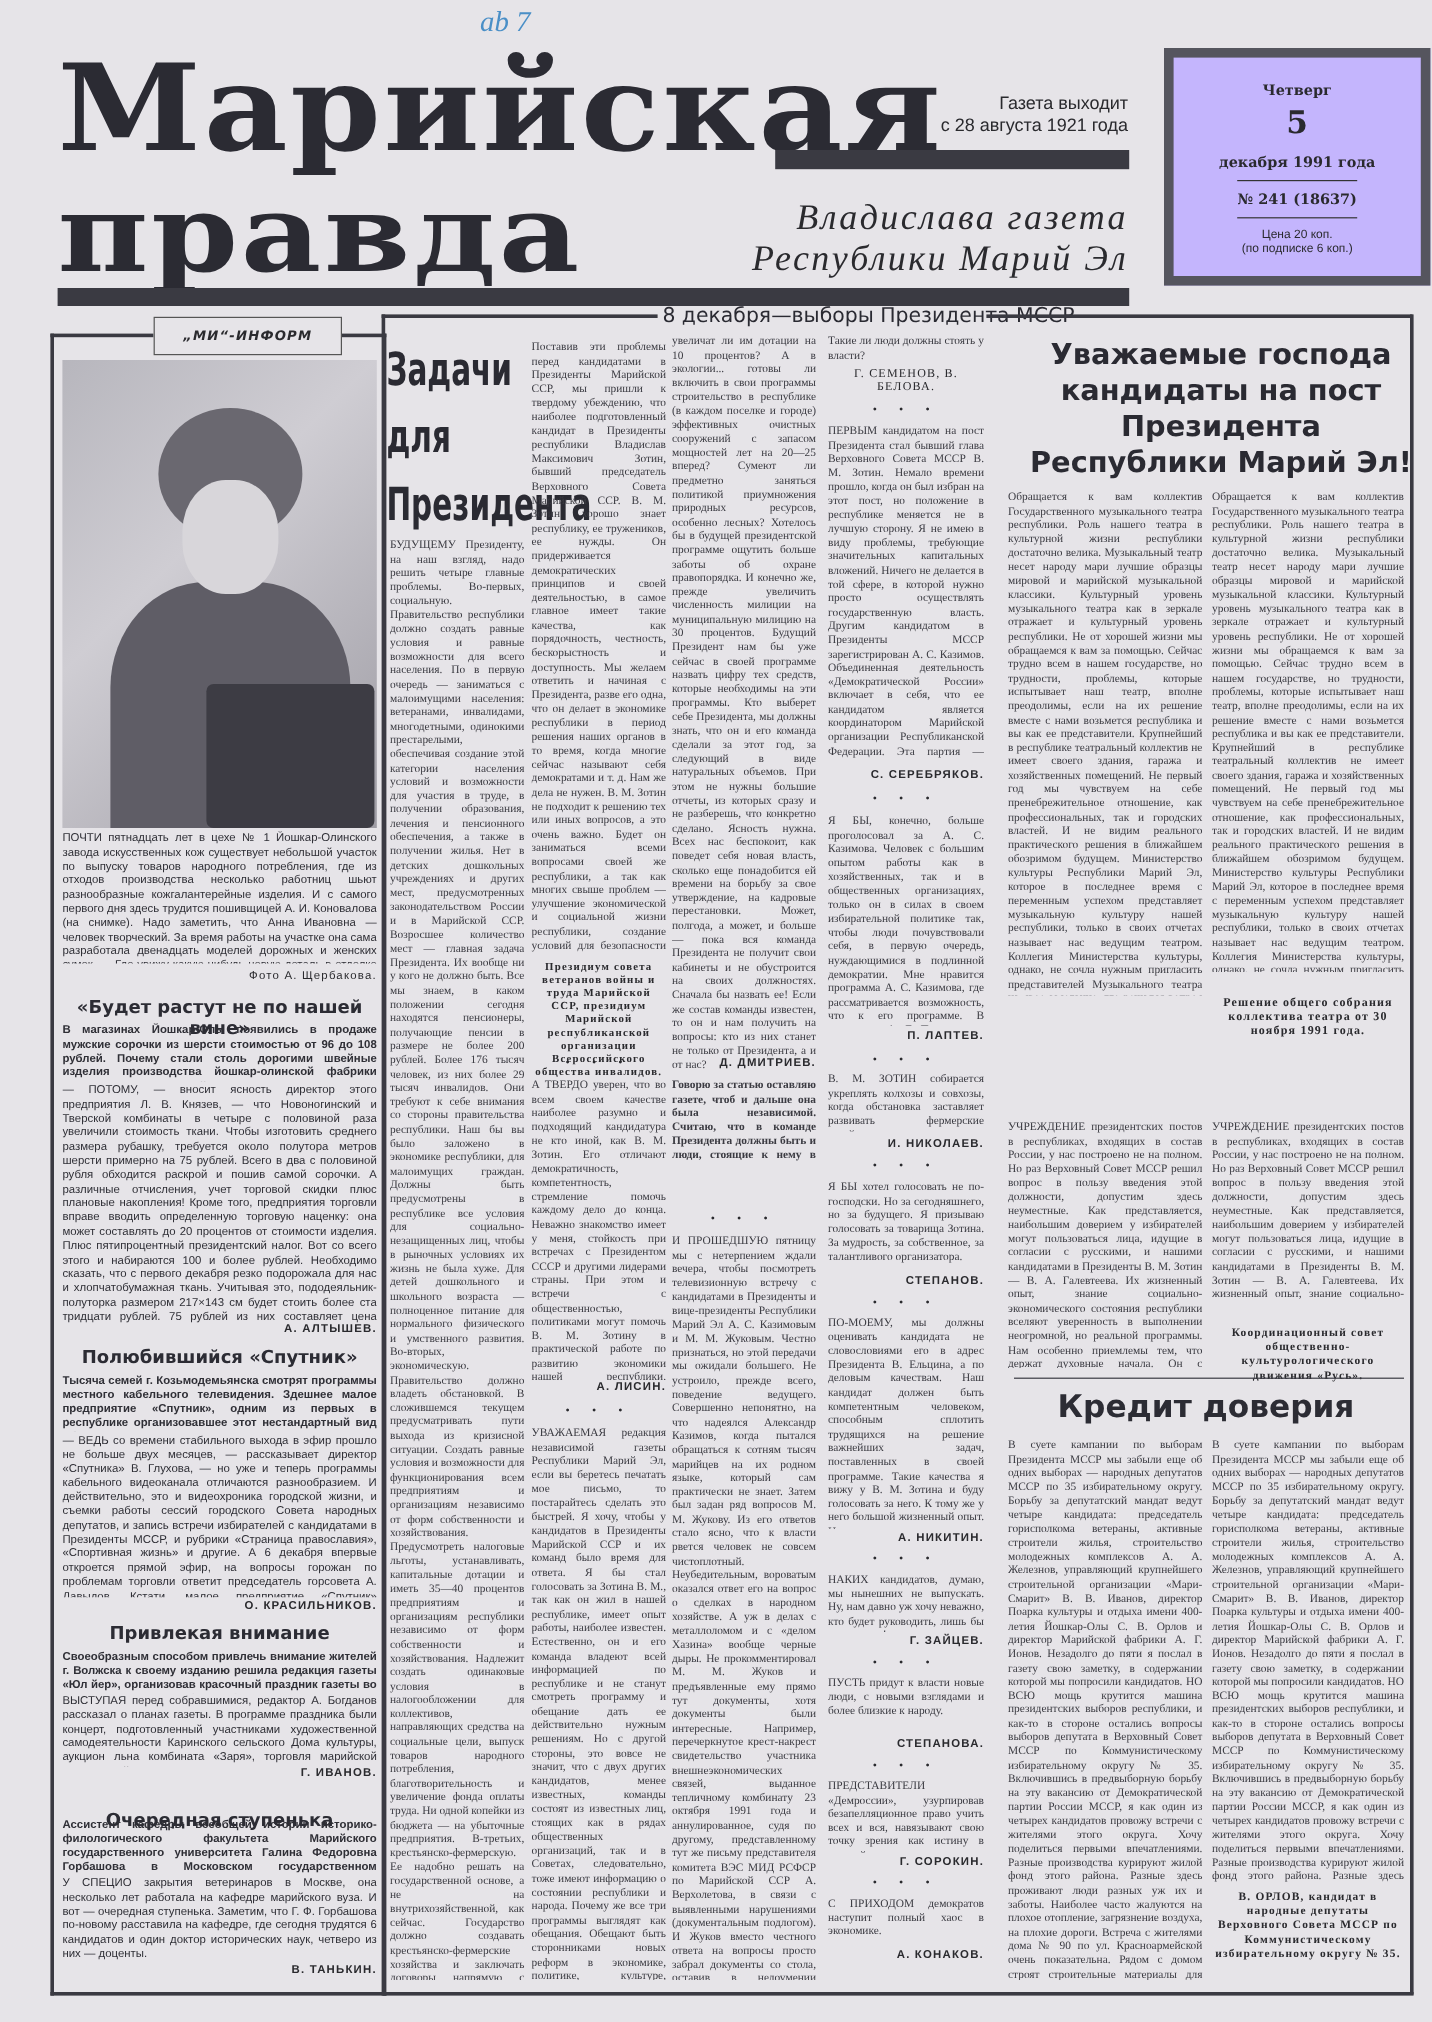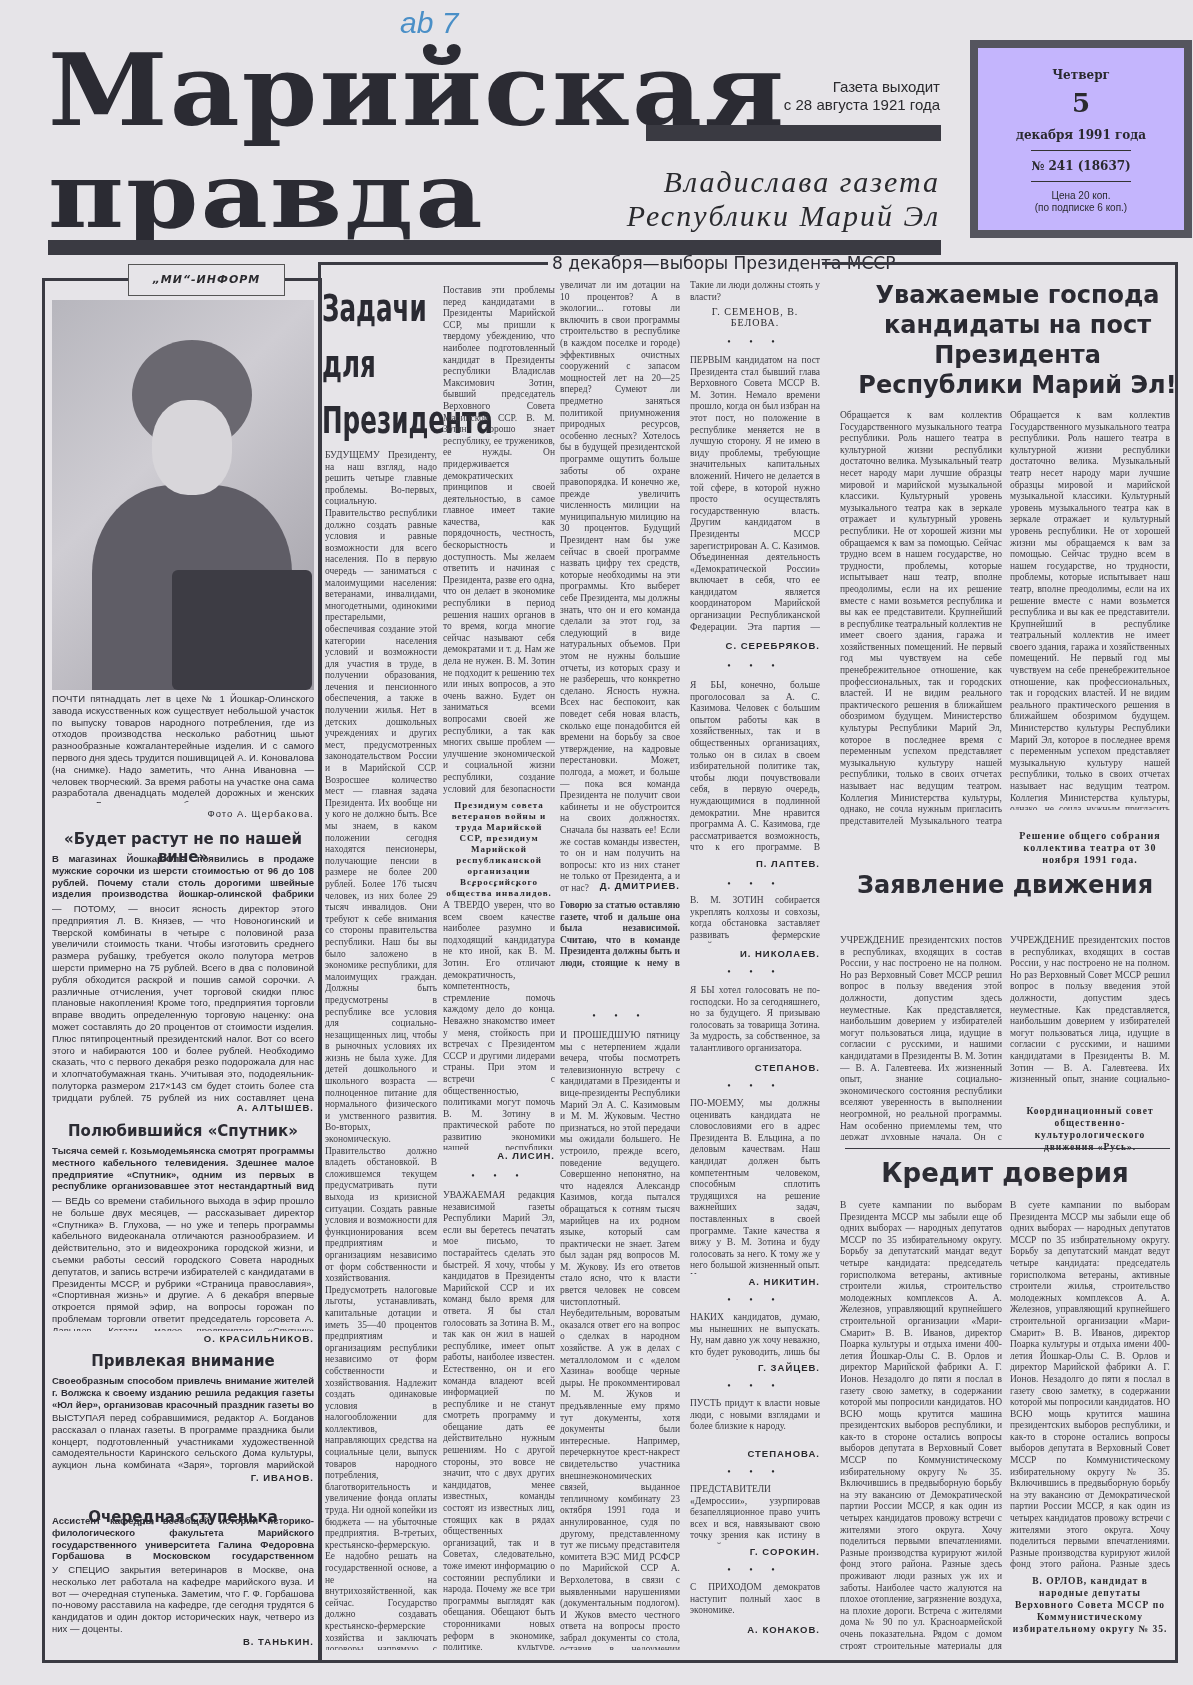--- a/index.html
+++ b/index.html
@@ -29,21 +29,21 @@
   .sans-text{font-family:"Liberation Sans",sans-serif;font-size:9.5px;line-height:11.8px;text-align:justify;color:#2f2f36;overflow:hidden;}
   .hed{font-family:"DejaVu Sans",sans-serif;font-weight:bold;color:#2c2c34;text-align:center;}
   .sig{font-family:"Liberation Sans",sans-serif;font-size:9.5px;font-weight:bold;text-align:right;letter-spacing:1px;}
   .sigc{font-family:"Liberation Serif",serif;font-size:10px;text-align:center;letter-spacing:1px;}
   .dots{text-align:center;font-size:10px;letter-spacing:8px;}
   .vline{background:#3a3a42;width:3px;}
   .hline{background:#3a3a42;height:3px;}
   .zadachi{left:322px;top:280px;font-family:"DejaVu Sans Condensed","DejaVu Sans",sans-serif;font-weight:bold;font-size:38px;line-height:56px;transform:scaleX(0.72);transform-origin:left;color:#2a2a32;}
   .elect-hdr{left:552px;top:253px;font-family:"DejaVu Sans",sans-serif;font-size:17px;color:#2a2a32;}
   .uv-hed{left:850px;top:280px;width:335px;font-family:"DejaVu Sans",sans-serif;font-weight:bold;font-size:24px;line-height:30px;text-align:center;color:#2a2a32;}
-  .blue-scribble{left:400px;top:6px;font-family:Liberation Sans, sans-serif;font-style:italic;font-size:30px;color:#4a8fc7;}
+  .blue-scribble{left:400px;top:6px;font-family:Liberation Serif, serif;font-style:italic;font-size:24px;color:#4a8fc7;}
 </style>
 </head>
 <body>
 
 <div class="abs blue-scribble">ab 7</div>
 <div class="abs masthead-title t1">Марийская</div>
 <div class="abs masthead-title t2">правда</div>
 <div class="abs since">
   <div>Газета выходит</div>
   <div>с 28 августа 1921 года</div>
@@ -158,21 +158,20 @@
 <div class="abs dots" style="left:690px;top:1564px;width:130px;">• • •</div>
 <div class="abs body-text" style="left:690px;top:1582px;width:130px;height:36px;">С ПРИХОДОМ демократов наступит полный хаос в экономике.</div>
 <div class="abs sig" style="left:690px;top:1624px;width:130px;">А. КОНАКОВ.</div>
 
 <div class="abs uv-hed">Уважаемые господа кандидаты на пост Президента Республики Марий Эл!</div>
 <div class="abs body-text" style="left:840px;top:410px;width:162px;height:420px;">Обращается к вам коллектив Государственного музыкального театра республики. Роль нашего театра в культурной жизни республики достаточно велика. Музыкальный театр несет народу мари лучшие образцы мировой и марийской музыкальной классики. Культурный уровень музыкального театра как в зеркале отражает и культурный уровень республики. Не от хорошей жизни мы обращаемся к вам за помощью. Сейчас трудно всем в нашем государстве, но трудности, проблемы, которые испытывает наш театр, вполне преодолимы, если на их решение вместе с нами возьмется республика и вы как ее представители. Крупнейший в республике театральный коллектив не имеет своего здания, гаража и хозяйственных помещений. Не первый год мы чувствуем на себе пренебрежительное отношение, как профессиональных, так и городских властей. И не видим реального практического решения в ближайшем обозримом будущем. Министерство культуры Республики Марий Эл, которое в последнее время с переменным успехом представляет музыкальную культуру нашей республики, только в своих отчетах называет нас ведущим театром. Коллегия Министерства культуры, однако, не сочла нужным пригласить представителей Музыкального театра на свое заседание, где решался вопрос о статусе «ведущих национальных коллективов республики». Мы ничего не имеем против тех коллективов, которые теперь стали носить статус «ведущих национальных коллективов», это все достойные и уважаемые нами наши коллеги по искусству. Но нам непонятны те критерии (если они вообще были), и те условия, по которым происходил этот отбор. Однозначно, что наш театр, ведущий театр республики, должен бы подходить данному статусу. Наш творческий коллектив, в котором собраны лучшие музыкальные и вокальные силы республики, многие из которых имеют высокие звания и высокий профессиональный уровень, будет теперь подобным решением коллегии Министерства культуры дискредитирован морально и материально. Подобное решение коллегии далеко от дальновидной политики и приведет к разрушению искусства в республике. Обращаемся к вам особо внимательно отнестись к проблемам искусства в республике, которые есть ваше будущее в республике. Мы надеемся, что вы проявите демократичный подход и право демократичным методам заявить о существовании Государственного театра Республики Марий Эл.</div>
 <div class="abs body-text" style="left:1010px;top:410px;width:160px;height:400px;direction:ltr;">Обращается к вам коллектив Государственного музыкального театра республики. Роль нашего театра в культурной жизни республики достаточно велика. Музыкальный театр несет народу мари лучшие образцы мировой и марийской музыкальной классики. Культурный уровень музыкального театра как в зеркале отражает и культурный уровень республики. Не от хорошей жизни мы обращаемся к вам за помощью. Сейчас трудно всем в нашем государстве, но трудности, проблемы, которые испытывает наш театр, вполне преодолимы, если на их решение вместе с нами возьмется республика и вы как ее представители. Крупнейший в республике театральный коллектив не имеет своего здания, гаража и хозяйственных помещений. Не первый год мы чувствуем на себе пренебрежительное отношение, как профессиональных, так и городских властей. И не видим реального практического решения в ближайшем обозримом будущем. Министерство культуры Республики Марий Эл, которое в последнее время с переменным успехом представляет музыкальную культуру нашей республики, только в своих отчетах называет нас ведущим театром. Коллегия Министерства культуры, однако, не сочла нужным пригласить представителей Музыкального театра на свое заседание, где решался вопрос о статусе «ведущих национальных коллективов республики». Мы ничего не имеем против тех коллективов, которые теперь стали носить статус «ведущих национальных коллективов», это все достойные и уважаемые нами наши коллеги по искусству. Но нам непонятны те критерии (если они вообще были), и те условия, по которым происходил этот отбор. Однозначно, что наш театр, ведущий театр республики, должен бы подходить данному статусу. Наш творческий коллектив, в котором собраны лучшие музыкальные и вокальные силы республики, многие из которых имеют высокие звания и высокий профессиональный уровень, будет теперь подобным решением коллегии Министерства культуры дискредитирован морально и материально. Подобное решение коллегии далеко от дальновидной политики и приведет к разрушению искусства в республике. Обращаемся к вам особо внимательно отнестись к проблемам искусства в республике, которые есть ваше будущее в республике. Мы надеемся, что вы проявите демократичный подход и право демократичным методам заявить о существовании Государственного театра Республики Марий Эл.</div>
 <div class="abs sigc" style="left:1010px;top:830px;width:160px;font-weight:bold;font-size:10px;line-height:12px;">Решение общего собрания коллектива театра от 30 ноября 1991 года.</div>
 
 <div class="abs hed" style="left:835px;top:870px;width:340px;font-size:24px;line-height:30px;">
-  <div>Заявление движения</div>
 </div>
 <div class="abs body-text" style="left:840px;top:935px;width:162px;height:205px;">УЧРЕЖДЕНИЕ президентских постов в республиках, входящих в состав России, у нас построено не на полном. Но раз Верховный Совет МССР решил вопрос в пользу введения этой должности, допустим здесь неуместные. Как представляется, наибольшим доверием у избирателей могут пользоваться лица, идущие в согласии с русскими, и нашими кандидатами в Президенты В. М. Зотин — В. А. Галевтеева. Их жизненный опыт, знание социально-экономического состояния республики вселяют уверенность в выполнении неогромной, но реальной программы. Нам особенно приемлемы тем, что держат духовные начала. Он с уважением относится ко всем этническим культурам, интересам русского и российского населения, проживающего в республике, а не против идеала пантюркизма и то, что не проводит сепаратистских тенденций, подобных имеющимся в Чечено-Ингушетии или Татарии.</div>
 <div class="abs body-text" style="left:1010px;top:935px;width:160px;height:150px;">УЧРЕЖДЕНИЕ президентских постов в республиках, входящих в состав России, у нас построено не на полном. Но раз Верховный Совет МССР решил вопрос в пользу введения этой должности, допустим здесь неуместные. Как представляется, наибольшим доверием у избирателей могут пользоваться лица, идущие в согласии с русскими, и нашими кандидатами в Президенты В. М. Зотин — В. А. Галевтеева. Их жизненный опыт, знание социально-экономического состояния республики вселяют уверенность в выполнении неогромной, но реальной программы. Нам особенно приемлемы тем, что держат духовные начала. Он с уважением относится ко всем этническим культурам, интересам русского и российского населения, проживающего в республике, а не против идеала пантюркизма и то, что не проводит сепаратистских тенденций, подобных имеющимся в Чечено-Ингушетии или Татарии.</div>
 <div class="abs sigc" style="left:1010px;top:1105px;width:160px;font-weight:bold;font-size:9.5px;line-height:12px;">Координационный совет общественно-культурологического движения «Русь».</div>
 <div class="abs hline" style="left:845px;top:1148px;width:325px;height:1px;"></div>
 
 <div class="abs hed" style="left:835px;top:1158px;width:340px;font-size:26px;">Кредит доверия</div>
 <div class="abs body-text" style="left:840px;top:1200px;width:162px;height:450px;">В суете кампании по выборам Президента МССР мы забыли еще об одних выборах — народных депутатов МССР по 35 избирательному округу. Борьбу за депутатский мандат ведут четыре кандидата: председатель горисполкома ветераны, активные строители жилья, строительство молодежных комплексов А. А. Железнов, управляющий крупнейшего строительной организации «Мари-Смарит» В. В. Иванов, директор Поарка культуры и отдыха имени 400-летия Йошкар-Олы С. В. Орлов и директор Марийской фабрики А. Г. Ионов. Незадолго до пяти я послал в газету свою заметку, в содержании которой мы попросили кандидатов. НО ВСЮ мощь крутится машина президентских выборов республики, и как-то в стороне остались вопросы выборов депутата в Верховный Совет МССР по Коммунистическому избирательному округу № 35. Включившись в предвыборную борьбу на эту вакансию от Демократической партии России МССР, я как один из четырех кандидатов провожу встречи с жителями этого округа. Хочу поделиться первыми впечатлениями. Разные производства курируют жилой фонд этого района. Разные здесь проживают люди разных уж их и заботы. Наиболее часто жалуются на плохое отопление, загрязнение воздуха, на плохие дороги. Встреча с жителями дома № 90 по ул. Красноармейской очень показательна. Рядом с домом строят строительные материалы для котельной, отчего у жителей серьезно сокращено время на отдых. Кроме того, в городских планах давно бы стоять их проблемы в отношении к человеческим заботам и нуждам директор кондитерской фабрики Г. Машанова и депутат горсовета М. Наумова, отвечающие за этот участок, потеряют кредит доверия у людей.</div>
 <div class="abs body-text" style="left:1010px;top:1200px;width:160px;height:370px;">В суете кампании по выборам Президента МССР мы забыли еще об одних выборах — народных депутатов МССР по 35 избирательному округу. Борьбу за депутатский мандат ведут четыре кандидата: председатель горисполкома ветераны, активные строители жилья, строительство молодежных комплексов А. А. Железнов, управляющий крупнейшего строительной организации «Мари-Смарит» В. В. Иванов, директор Поарка культуры и отдыха имени 400-летия Йошкар-Олы С. В. Орлов и директор Марийской фабрики А. Г. Ионов. Незадолго до пяти я послал в газету свою заметку, в содержании которой мы попросили кандидатов. НО ВСЮ мощь крутится машина президентских выборов республики, и как-то в стороне остались вопросы выборов депутата в Верховный Совет МССР по Коммунистическому избирательному округу № 35. Включившись в предвыборную борьбу на эту вакансию от Демократической партии России МССР, я как один из четырех кандидатов провожу встречи с жителями этого округа. Хочу поделиться первыми впечатлениями. Разные производства курируют жилой фонд этого района. Разные здесь проживают люди разных уж их и заботы. Наиболее часто жалуются на плохое отопление, загрязнение воздуха, на плохие дороги. Встреча с жителями дома № 90 по ул. Красноармейской очень показательна. Рядом с домом строят строительные материалы для котельной, отчего у жителей серьезно сокращено время на отдых. Кроме того, в городских планах давно бы стоять их проблемы в отношении к человеческим заботам и нуждам директор кондитерской фабрики Г. Машанова и депутат горсовета М. Наумова, отвечающие за этот участок, потеряют кредит доверия у людей.</div>
 <div class="abs sigc" style="left:1010px;top:1575px;width:160px;font-weight:bold;font-size:9.5px;line-height:12px;">В. ОРЛОВ, кандидат в народные депутаты Верховного Совета МССР по Коммунистическому избирательному округу № 35.</div>

